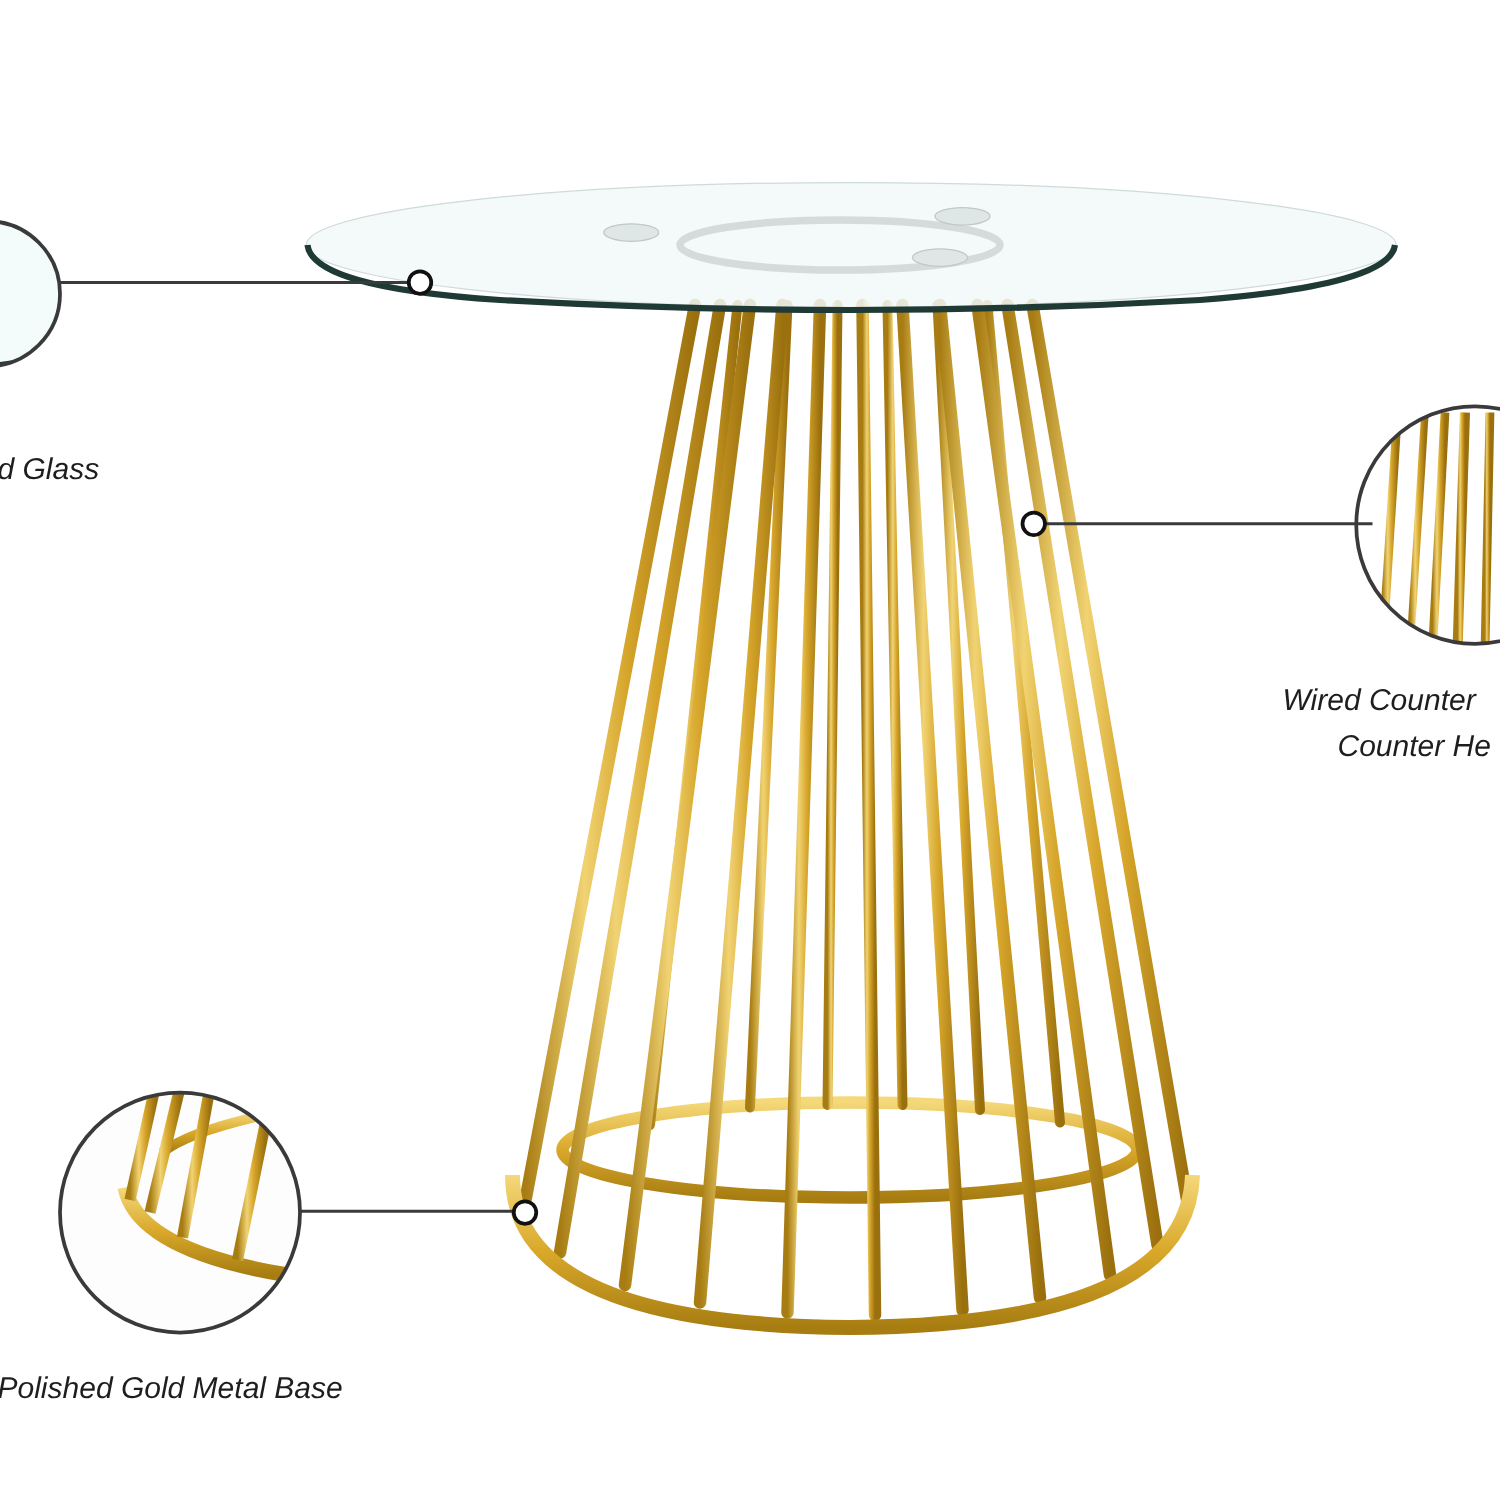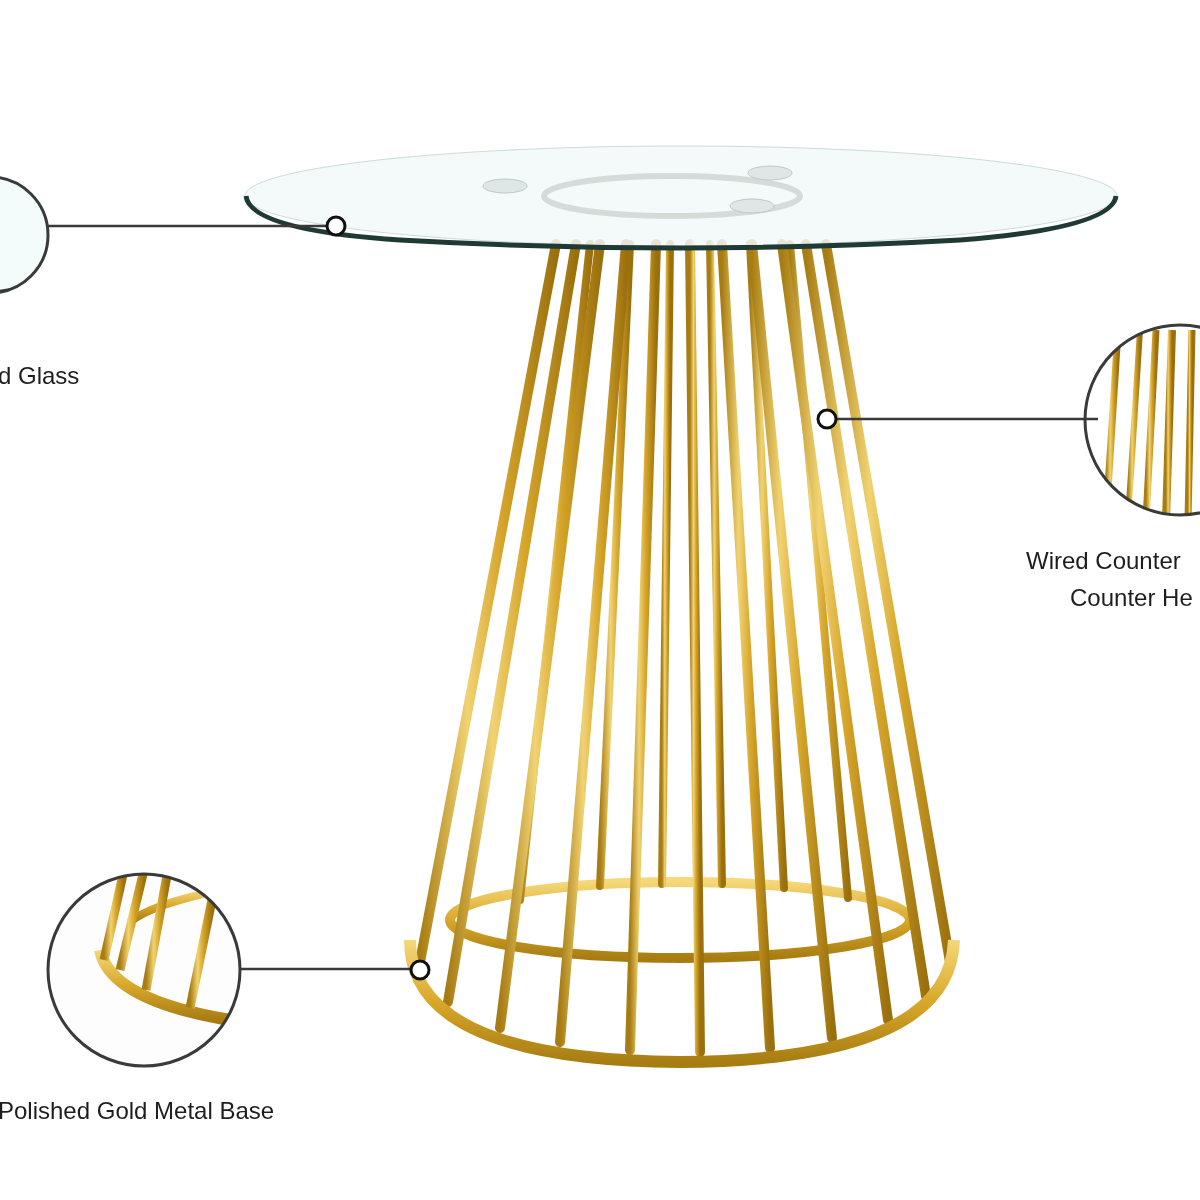--- a/index.html
+++ b/index.html
@@ -1,17 +1,17 @@
 <!DOCTYPE html>
 <html><head>
   <meta charset="utf-8">
   <style>
     html, body { margin: 0; padding: 0; background: #ffffff; }
     body { width: 1200px; height: 1200px; position: relative; overflow: hidden; font-family: "Liberation Sans", sans-serif; }
-    .stage { position: absolute; left: 0; top: 0; width: 1044px; height: 1200px; }
+    .stage { position: absolute; left: 0; top: 0; width: 1044px; height: 1200px; font-style: italic; }
     .label { position: absolute; font-size: 24px; color: #1e1e1e; white-space: nowrap; line-height: 30px; }
   </style>
 </head>
 <body>
 
 <div class="stage">
   <svg width="1200" height="1200" viewBox="0 0 1200 1200" xmlns="http://www.w3.org/2000/svg">
     <defs>
       <linearGradient id="rod" x1="0" x2="1" y1="0" y2="0">
         <stop offset="0" stop-color="#a77c12"></stop>

